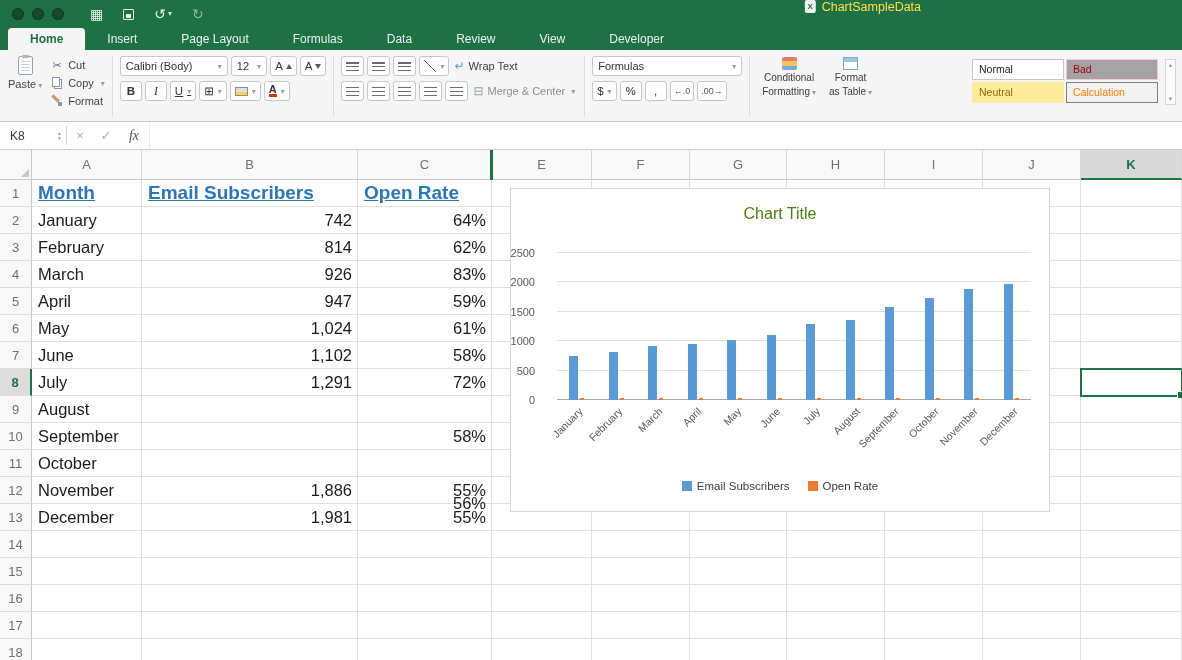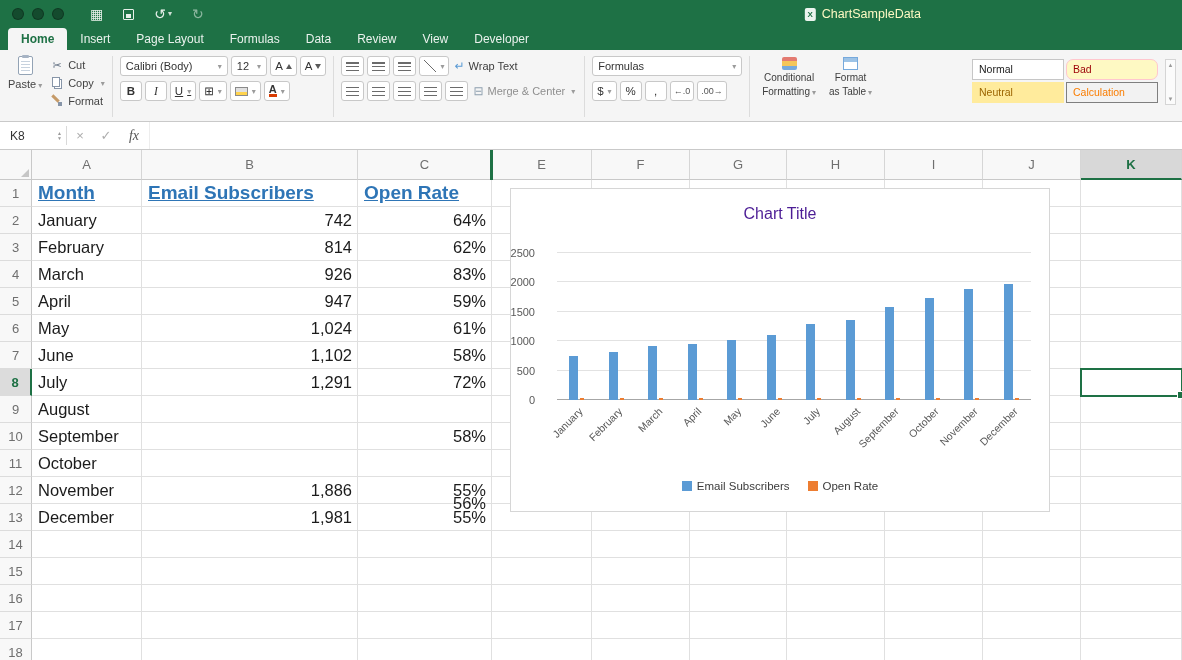--- a/index.html
+++ b/index.html
@@ -10,27 +10,27 @@
   
   .titlebar{height:28px;background:#1E7145;display:flex;align-items:center;padding:0 12px;position:relative;}
   .lights{display:flex;gap:8px;margin-right:26px;}
   .light{width:12px;height:12px;border-radius:50%;background:rgba(8,28,18,.45);border:1px solid rgba(0,0,0,.25);}
   .tbico{color:#E7F0EA;font-size:14px;margin-right:20px;display:inline-flex;align-items:center;line-height:1;}
   .tbico.dim{opacity:.55;}
   .dd{font-size:8px;color:#9b9b9b;margin-left:2px;font-style:normal;}
   .tbico .dd{color:#CFE0D6;}
   .saveico{width:11px;height:11px;border:1px solid #E7F0EA;border-radius:1px;position:relative;display:inline-block;}
   .saveico::after{content:"";position:absolute;left:2px;right:2px;bottom:1px;height:4px;background:#E7F0EA;}
-  .titlewrap{position:absolute;left:73%;top:0;height:28px;display:flex;align-items:center;transform:translateX(-50%);color:#fef9c3;font-size:12.5px;white-space:nowrap;}
+  .titlewrap{position:absolute;left:73%;top:0;height:28px;display:flex;align-items:flex-start;transform:translateX(-50%);color:#fde047;font-size:12.5px;white-space:nowrap;}
   .docico{width:11px;height:13px;background:#ECF5EF;border-radius:2px;margin-right:6px;position:relative;}
   .docico::after{content:"X";position:absolute;left:0;right:0;top:2px;text-align:center;font-size:8px;font-weight:700;color:#1E7145;}
 
   
   .tabrow{height:22px;background:#1E7145;display:flex;align-items:flex-end;padding-left:8px;}
-  .tab{height:22px;display:flex;align-items:center;padding:0 13px;font-size:12px;color:#EAF2ED;border-radius:4px 4px 0 0;}
+  .tab{height:22px;display:flex;align-items:center;padding:0 22px;font-size:12px;color:#EAF2ED;border-radius:4px 4px 0 0;}
   .tab.active{background:#F5F5F5;color:#1E7145;font-weight:700;}
 
   
   .ribbon{height:72px;background:#F5F5F5;border-bottom:1px solid #C9C9C9;display:flex;align-items:flex-start;padding:6px 6px 4px 8px;gap:7px;}
   .rsep{width:1px;align-self:stretch;background:#DCDCDC;}
   .rgroup{display:flex;flex-direction:column;gap:5px;}
   .rrow{display:flex;align-items:center;gap:3px;}
   .btn{height:20px;min-width:22px;padding:0 4px;background:#fff;border:1px solid #C8C8C8;border-radius:3px;display:inline-flex;align-items:center;justify-content:center;gap:2px;font-size:11.5px;color:#333;}
   .combo{height:20px;background:#fff;border:1px solid #C8C8C8;border-radius:3px;display:inline-flex;align-items:center;justify-content:space-between;padding:0 5px;font-size:11px;color:#333;gap:6px;white-space:nowrap;}
   .wideCombo{width:108px;}
@@ -93,21 +93,21 @@
   .vline{position:absolute;top:0;bottom:0;width:1px;background:#E0E0E0;}
   .hline{position:absolute;left:0;right:0;height:1px;background:#E0E0E0;}
   .cell{position:absolute;height:27px;line-height:26px;font-size:16.5px;color:#1b1b1b;padding:0 6px;white-space:nowrap;overflow:hidden;}
   .cell.hdr{color:#2E75B6;font-weight:700;text-decoration:underline;font-size:19px;}
   .cell.num{text-align:right;}
   .selcell{position:absolute;border:2px solid #1E7145;z-index:6;}
   .selcell::after{content:"";position:absolute;right:-4px;bottom:-4px;width:6px;height:6px;background:#1E7145;border:1px solid #fff;}
 
   
   .chartbox{position:absolute;left:510px;top:8px;width:540px;height:324px;background:#fff;border:1px solid #D6D6D6;z-index:5;overflow:hidden;}
-  .ctitle{margin-top:16px;text-align:center;font-size:16px;color:#4c1d95;}
+  .ctitle{margin-top:16px;text-align:center;font-size:16px;color:#4d7c0f;}
   .ylabs{position:absolute;left:0;top:64px;width:40px;height:147px;}
   .ylab{position:absolute;right:16px;font-size:11px;color:#595959;}
   .plot{position:absolute;left:46px;right:18px;top:64px;height:147px;}
   .gl{position:absolute;left:0;right:0;height:1px;background:#E2E2E2;}
   .gl.base{background:#A6A6A6;}
   .bars{position:absolute;left:0;right:0;top:0;bottom:0;display:flex;align-items:flex-end;}
   .bargroup{flex:1;display:flex;align-items:flex-end;justify-content:center;gap:2px;height:100%;}
   .xlabels{position:absolute;left:46px;right:18px;top:213px;height:74px;display:flex;}
   .xl{flex:1;position:relative;}
   .xl span{position:absolute;top:3px;right:50%;transform-origin:100% 0;transform:rotate(-45deg);font-size:10.5px;color:#595959;white-space:nowrap;}
@@ -301,21 +301,21 @@
         <div class="bigbtn">
           <span class="tblico"></span>
           <span>Format</span>
           <span><span>as Table</span><i class="dd">▾</i></span>
         </div>
       </div>
     </div>
 
     <div class="gallery" style="margin-left:auto;">
         <div class="stylecell" style="background: rgb(255, 255, 255); color: rgb(26, 26, 26); border-color: rgb(198, 198, 198);">Normal</div>
-        <div class="stylecell" style="background: #fef9c3; color: rgb(156, 0, 6); border-color: rgb(255, 199, 206); border-radius: 7px;">Bad</div>
+        <div class="stylecell" style="background: #a3a3a3; color: rgb(156, 0, 6); border-color: rgb(255, 199, 206);">Bad</div>
         <div class="stylecell" style="background: rgb(255, 235, 156); color: rgb(156, 101, 0); border-color: rgb(255, 235, 156);">Neutral</div>
         <div class="stylecell" style="background: rgb(242, 242, 242); color: rgb(250, 125, 0); border-color: rgb(127, 127, 127);">Calculation</div>
       </div>
     <div class="galscroll">
       <span>▲</span>
       <span>▼</span>
     </div>
   </div>
 
   <div class="formulabar">

